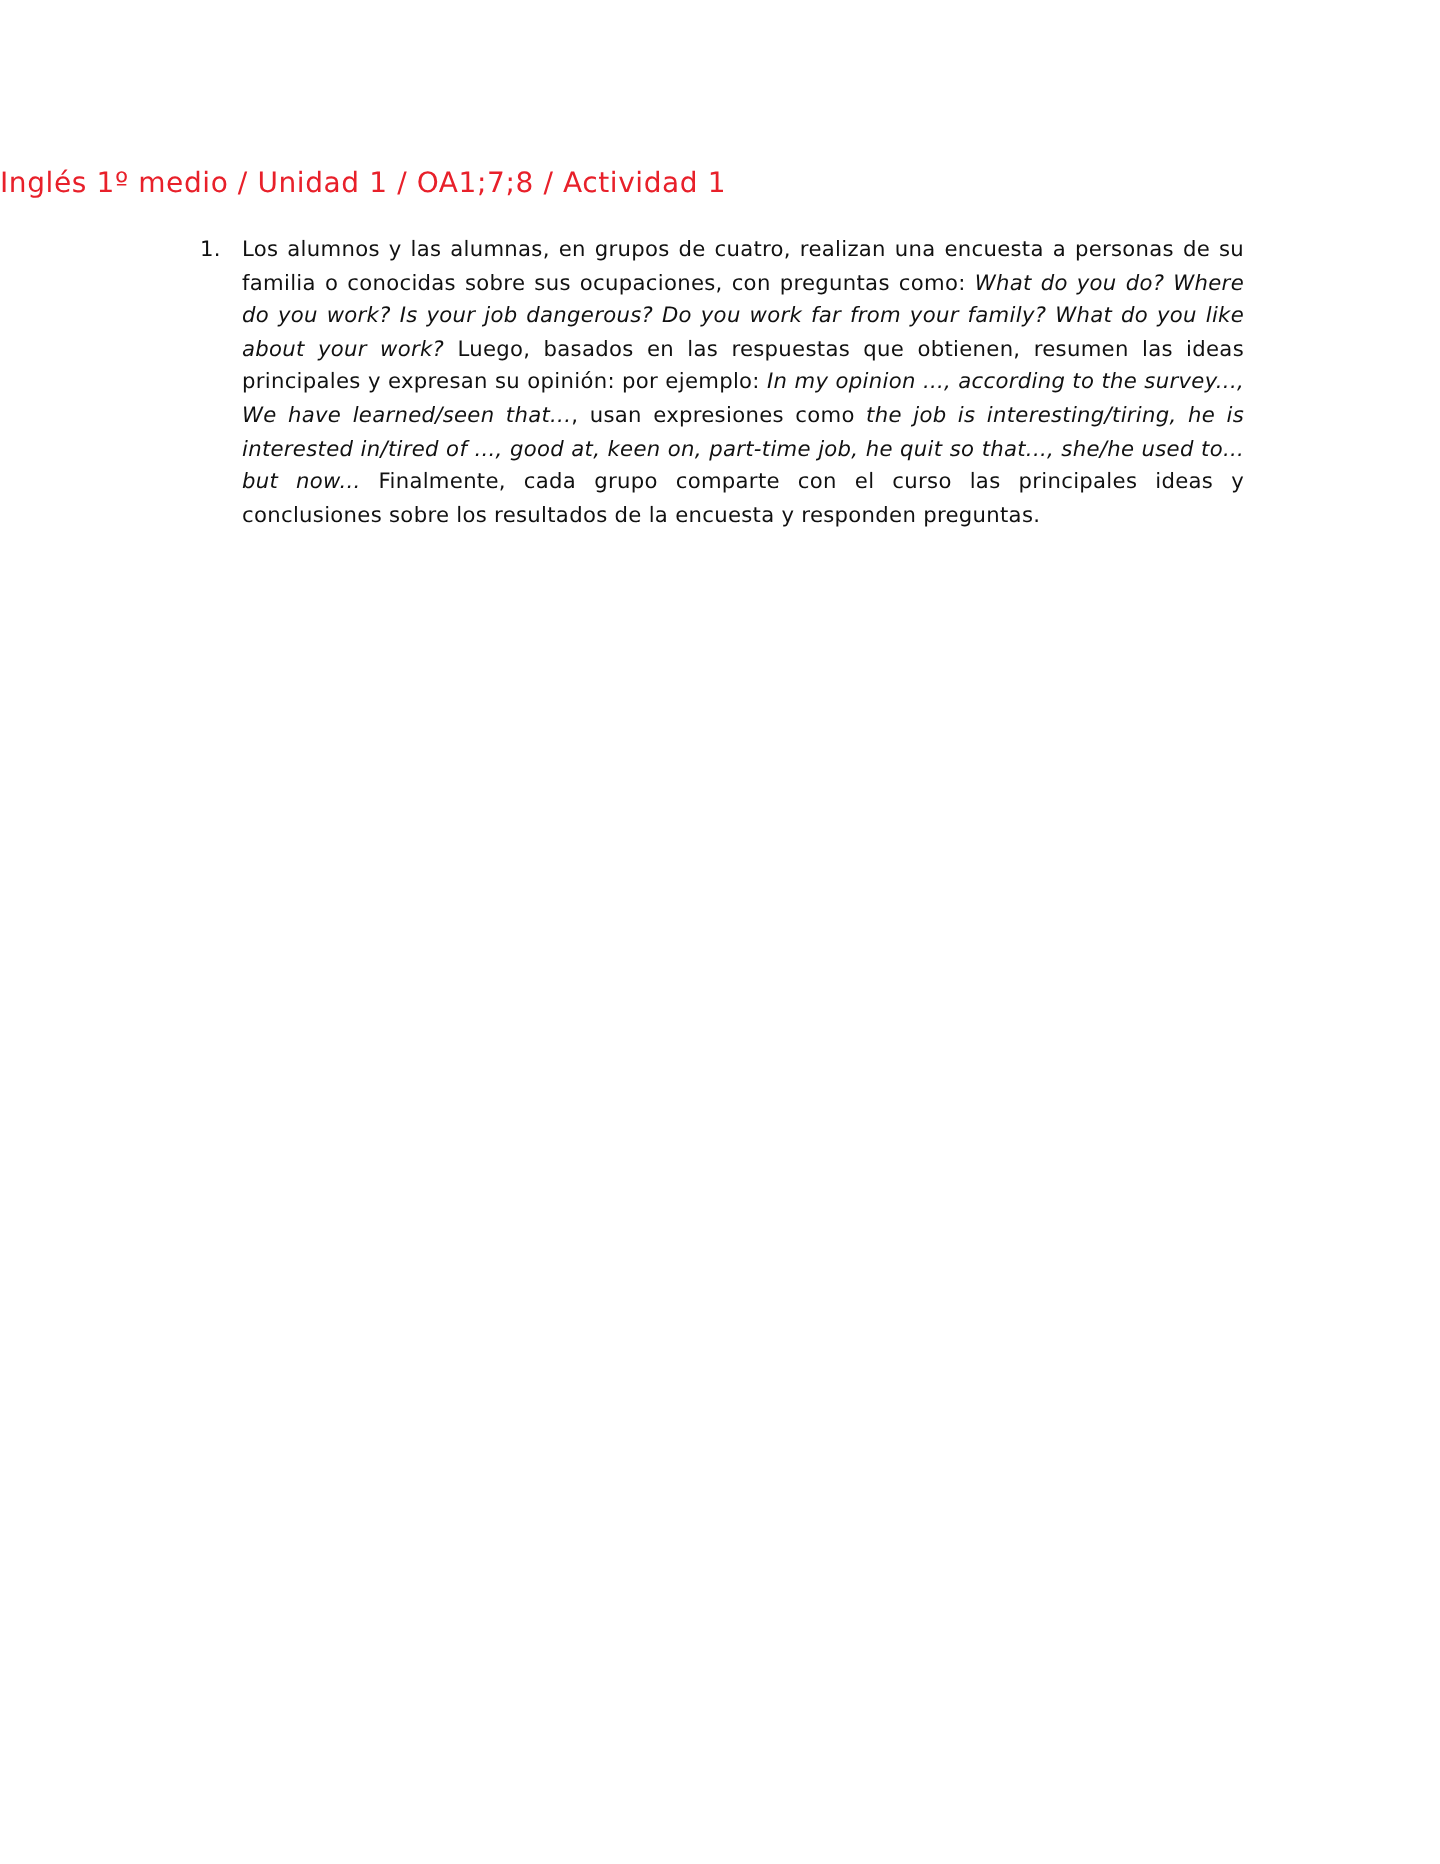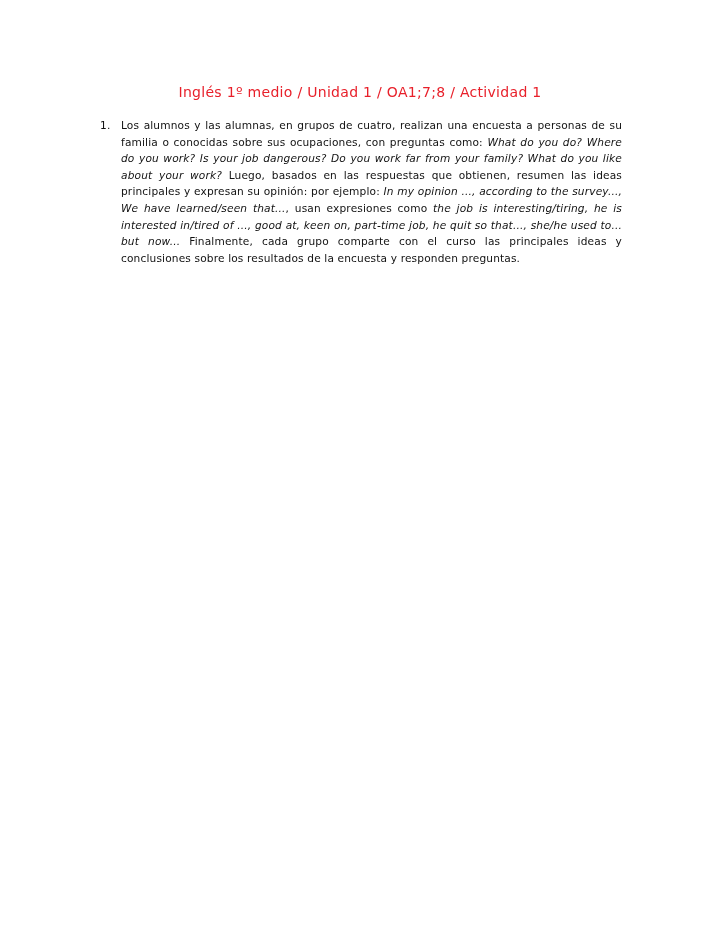--- a/index.html
+++ b/index.html
@@ -1,17 +1,17 @@
 <!DOCTYPE html>
 <html><head>
 <meta charset="utf-8">
 <style>
   html, body { margin: 0; padding: 0; background: #ffffff; }
   body { width: 720px; height: 932px; position: relative; overflow: hidden; font-family: "DejaVu Sans", sans-serif; color: #111; }
-  .title { position: absolute; top: 84px; left: 0; width: 720px; text-align: center; color: #e8202a; font-size: 14px; letter-spacing: 0.3px; }
+  .title { position: absolute; top: 84px; left: 0; width: 720px; color: #e8202a; font-size: 14px; letter-spacing: 0.3px; }
   .list { position: absolute; top: 117px; left: 100px; width: 522px; font-size: 10.6px; line-height: 16.6px; letter-spacing: 0.15px; }
   .item { position: relative; padding-left: 21px; text-align: justify; }
   .num { position: absolute; left: 0; top: 0; }
   em { font-style: italic; }
 </style>
 </head>
 <body>
 
 <div class="title">Inglés 1º medio / Unidad 1 / OA1;7;8 / Actividad 1</div>
 

